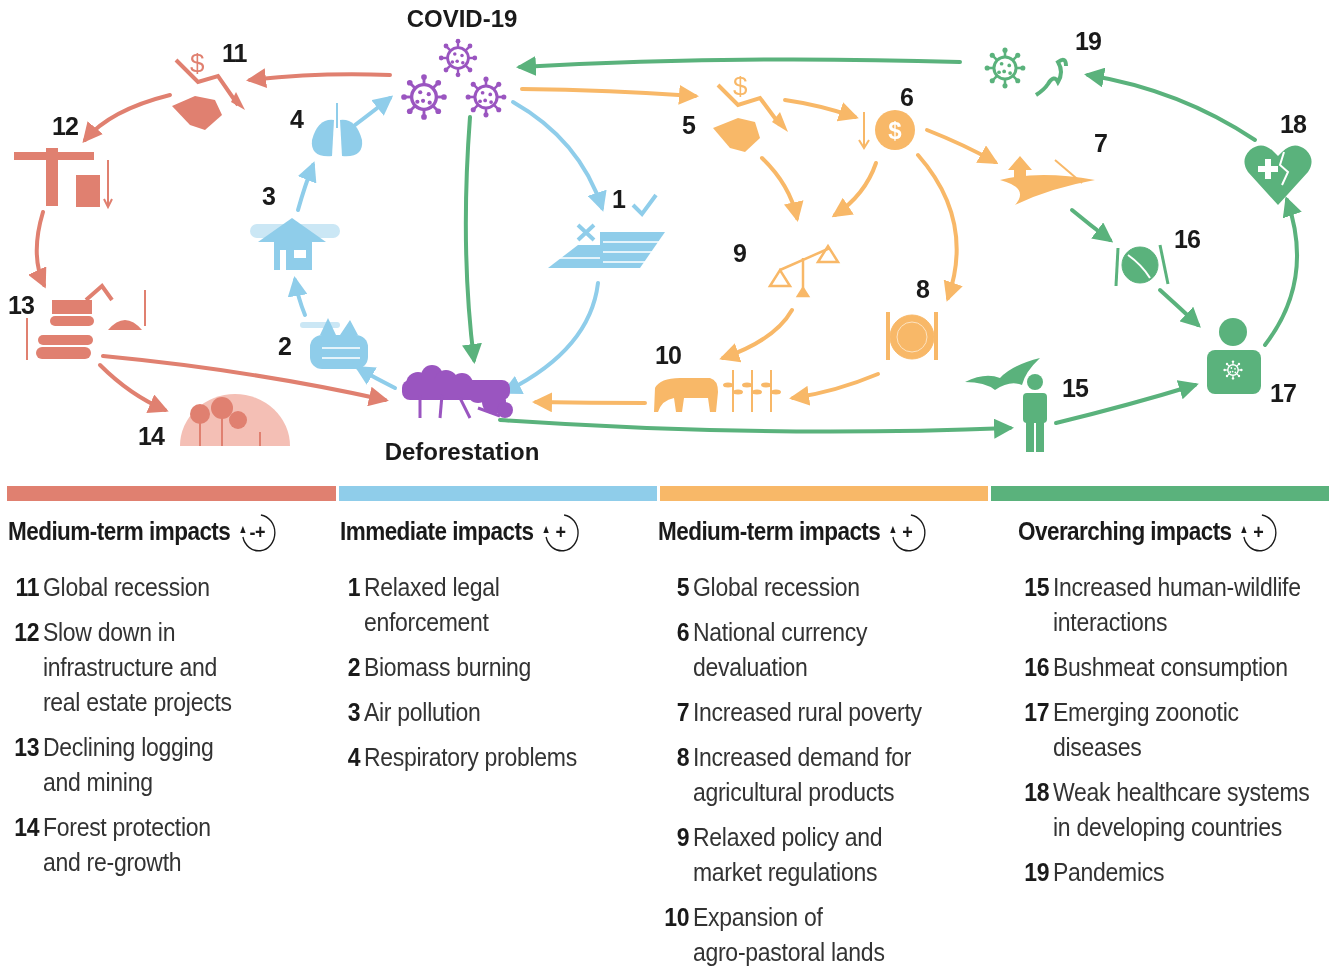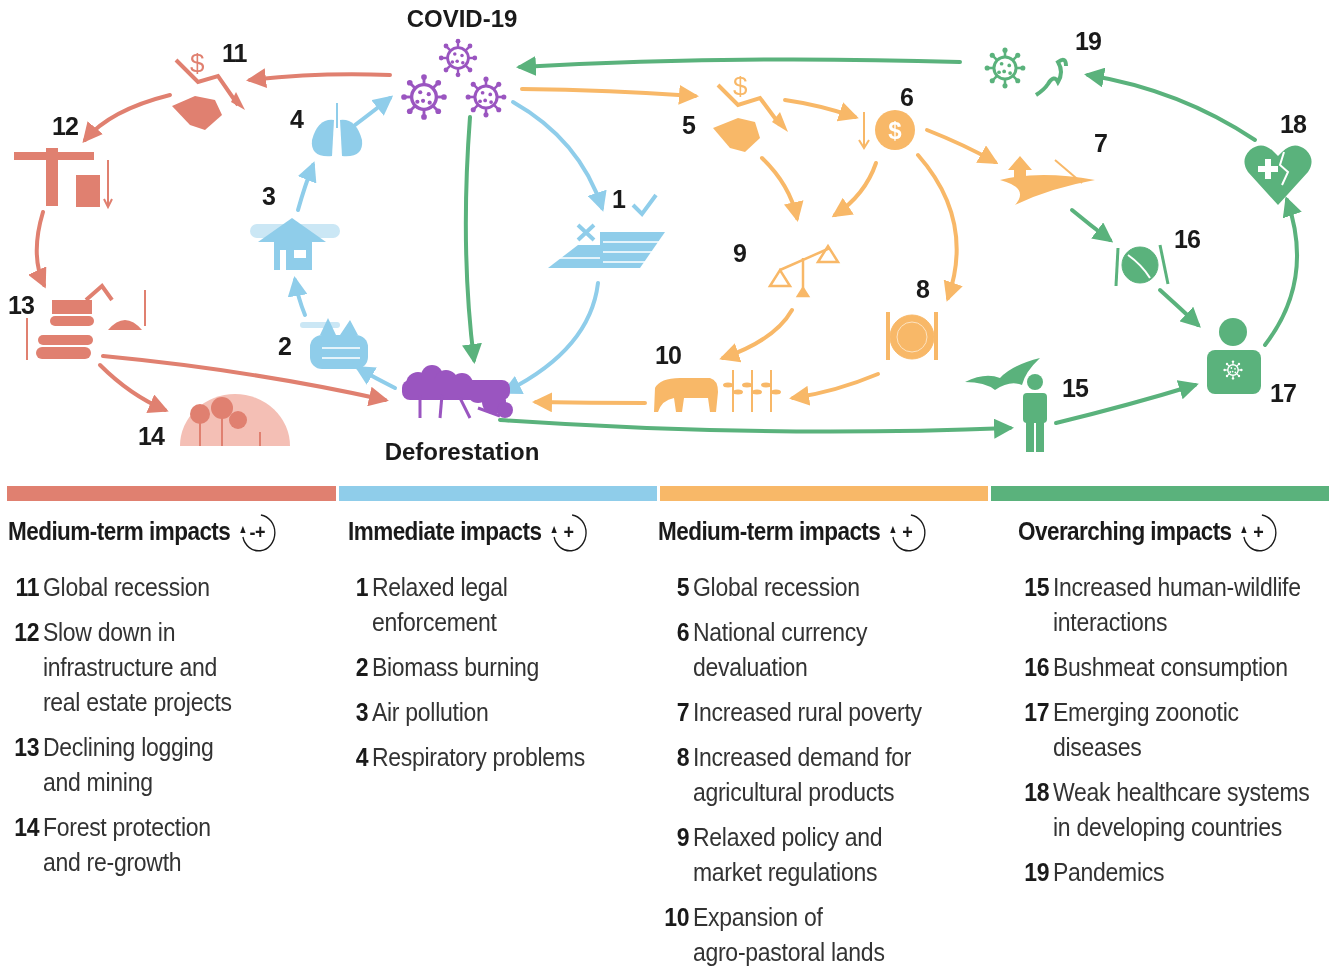--- a/index.html
+++ b/index.html
@@ -363,21 +363,21 @@
 and mining</span>
       </li>
     <li class="item">
         <span class="n">14</span>
         <span class="t">Forest protection
 and re-growth</span>
       </li>
   </ul>
 </div>
 
-<div class="col" style="left:348px;width:310px;">
+<div class="col" style="left:340px;width:310px;">
   <div class="col-head">
     <span>Immediate impacts</span>
     <span class="loop">
       <svg width="46" height="46" viewBox="0 0 46 46">
           <path d="M8,28 A18,18 0 1 0 28,6" fill="none" stroke="#1a1a1a" stroke-width="1.5"></path>
           <path d="M5,24 L8,17 L11,24 z" fill="#1a1a1a"></path>
           <text x="24" y="30" text-anchor="middle" font-size="20" fill="#1a1a1a" font-family="Liberation Sans, sans-serif">+</text>
         </svg>
     </span>
   </div>

